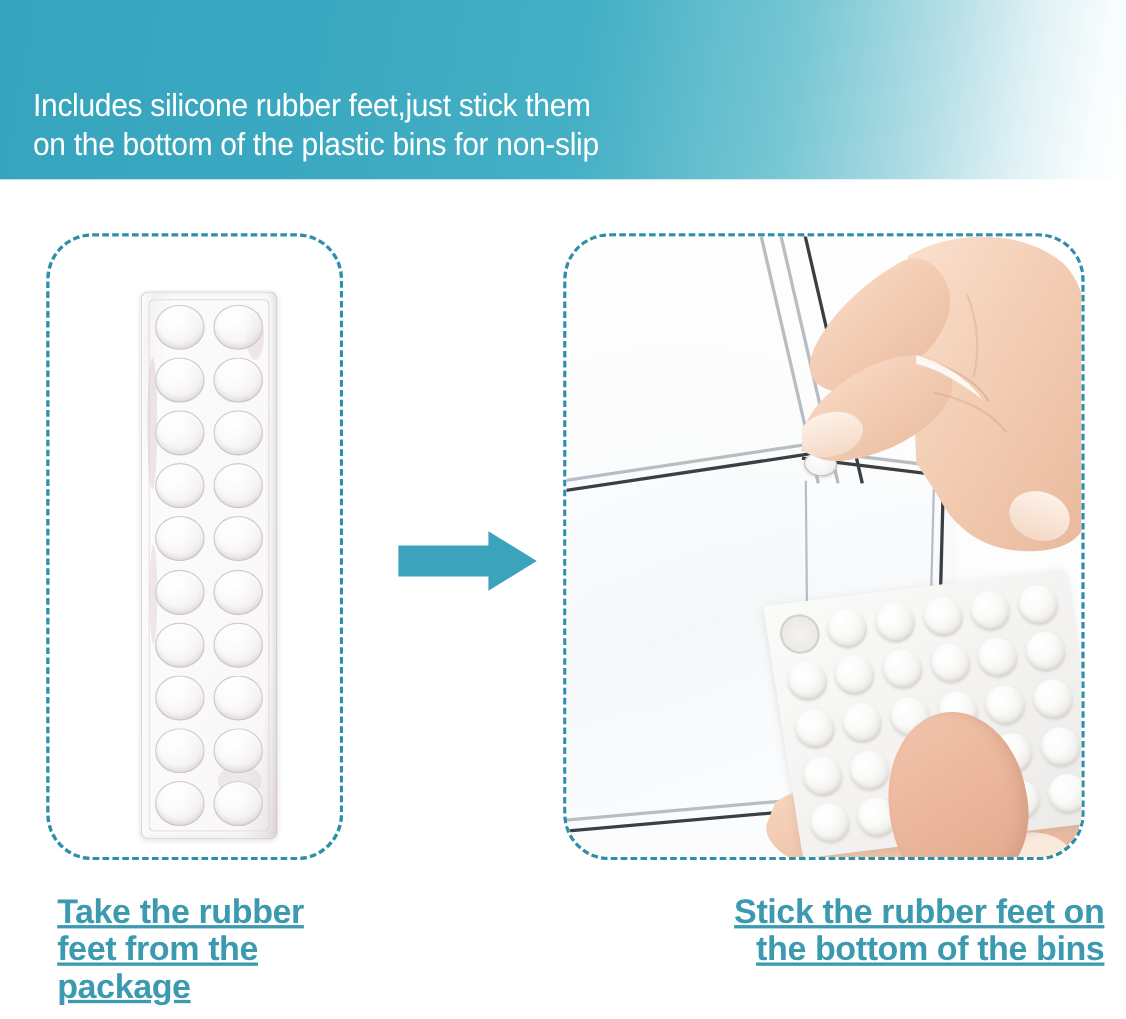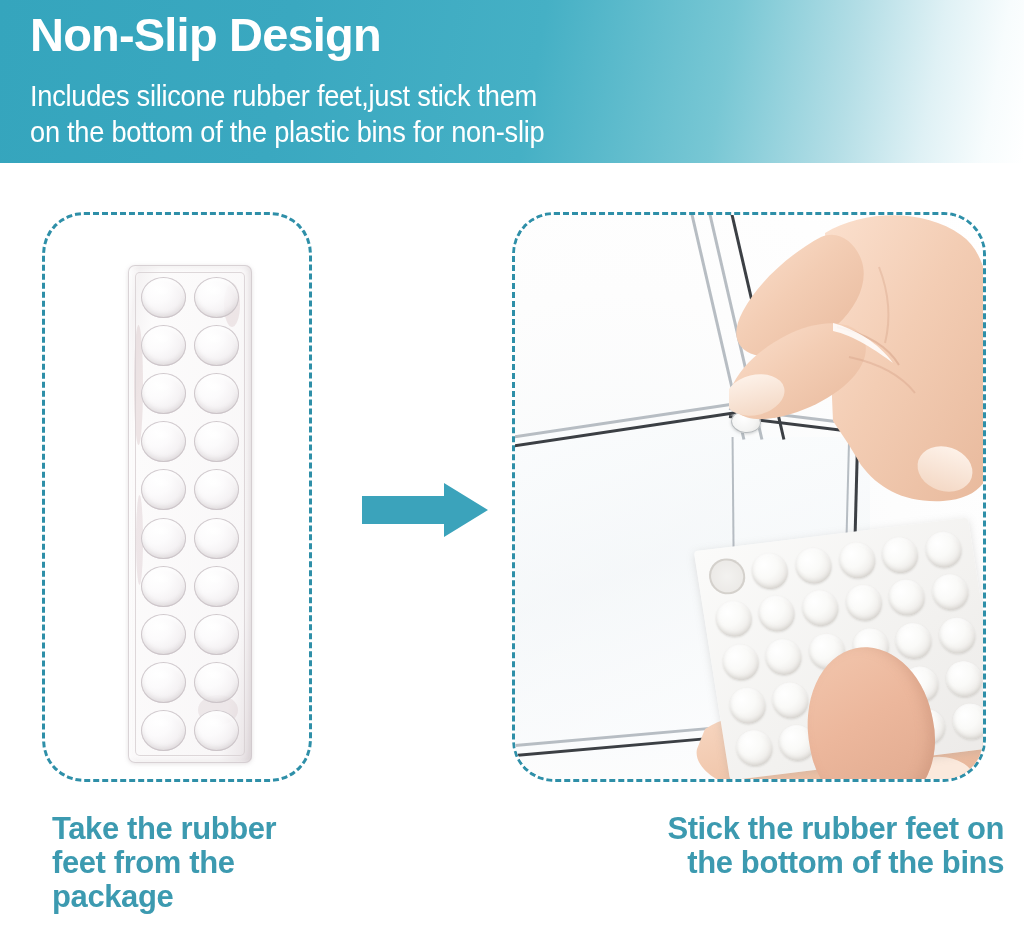--- a/index.html
+++ b/index.html
@@ -233,29 +233,29 @@
 
   
   .caption {
     position: absolute;
     color: #3c9ab0;
     font-weight: bold;
     font-size: 31px;
     line-height: 34px;
     letter-spacing: -0.4px;
     white-space: pre-line;
+    text-decoration: underline;
   }
   #caption-left  { left: 52px;  top: 812px; width: 330px; }
   #caption-right { left: 534px; top: 812px; width: 470px; text-align: right; }
 </style>
 </head>
 <body>
 
 <div id="header-band">
-  <div id="header-title">Non-Slip Design</div>
   <div id="header-sub">Includes silicone rubber feet,just stick them
 on the bottom of the plastic bins for non-slip</div>
 </div>
 
 <div class="panel" id="panel-left">
   <div class="panel-media">
 
     <div id="blister-strip">
       <div class="strip-smudge" style="left:6px;  top:60px;  width:9px;  height:120px; background:rgba(203,176,180,0.30);"></div>
       <div class="strip-smudge" style="left:8px;  top:230px; width:7px;  height:90px;  background:rgba(198,170,176,0.26);"></div>

